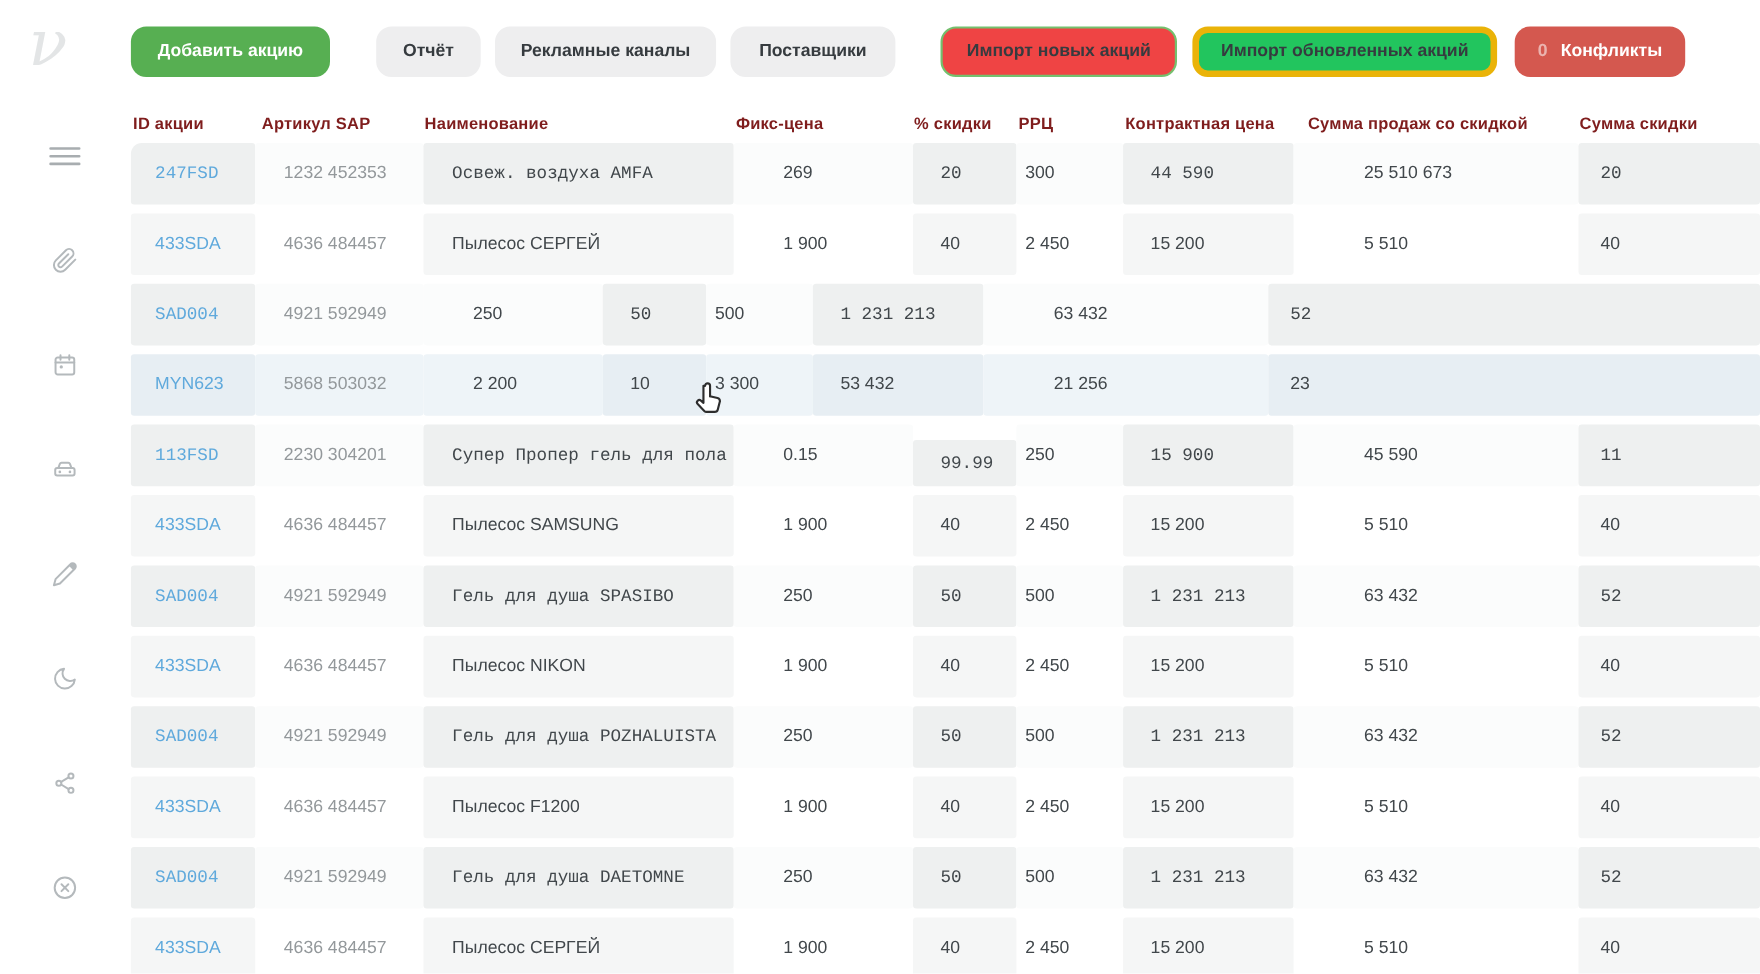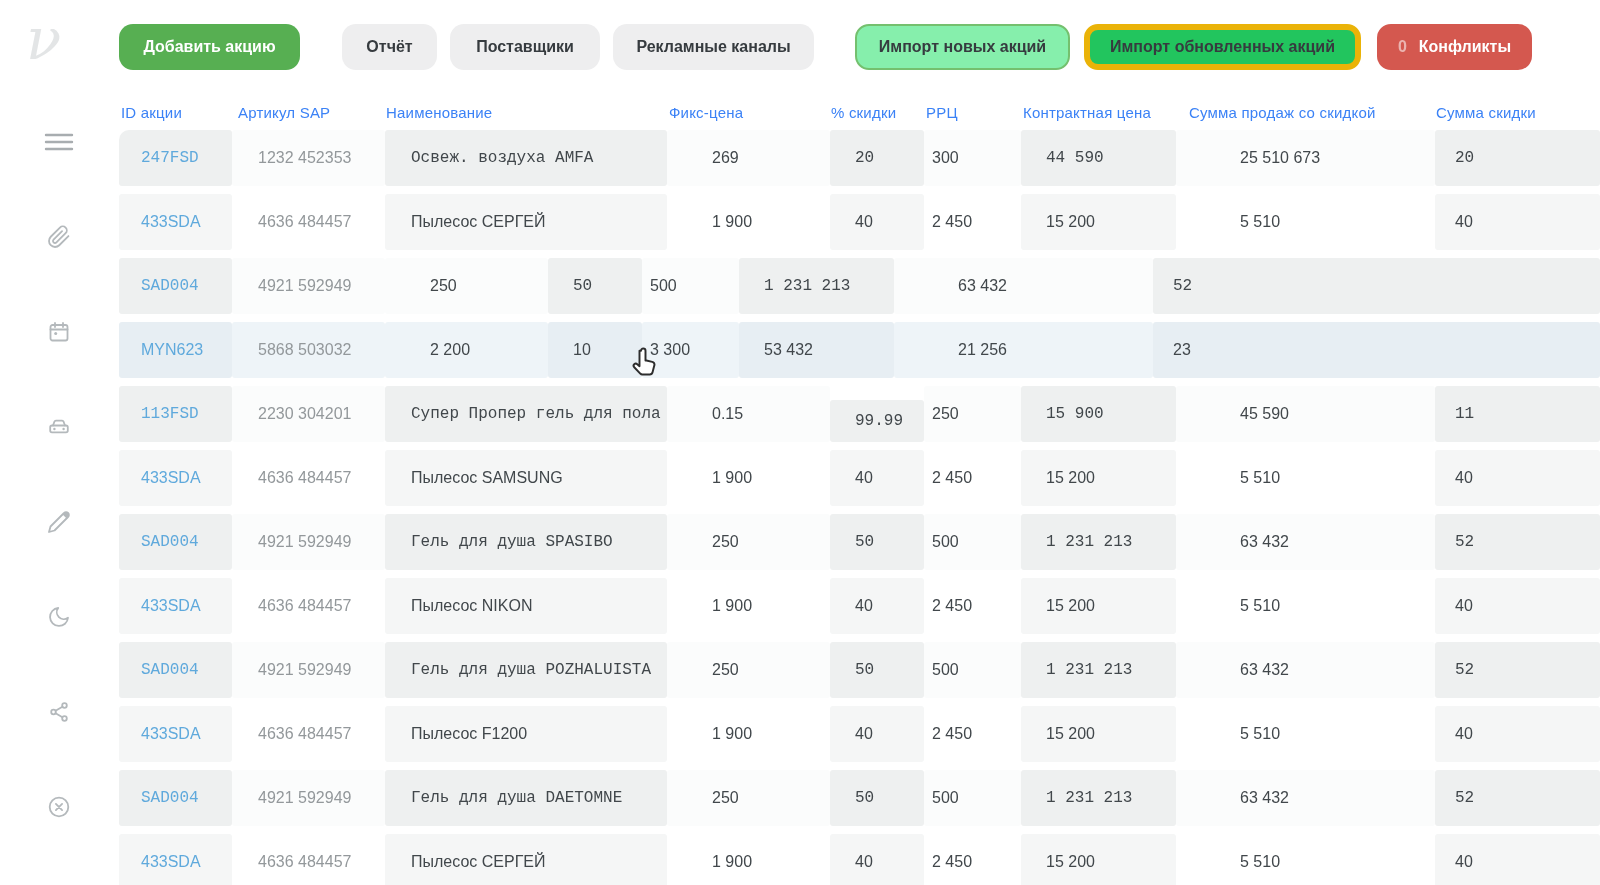--- a/index.html
+++ b/index.html
@@ -23,29 +23,29 @@
 
   
   .toolbar { position:absolute; left:119px; top:24px; height:46px; display:flex; align-items:stretch; }
   .btn { height:46px; border:none; border-radius:14px; font-family:inherit;
          font-size:16px; font-weight:700; color:#363b3f; display:flex;
          align-items:center; justify-content:center; cursor:pointer; white-space:nowrap; }
   .btn-add      { width:181px; background:#57af52; color:#ffffff; }
   .btn-report   { width:95px;  margin-left:42px; background:#eeeeef; }
   .btn-channels { width:201px; margin-left:13px; background:#eeeeef; }
   .btn-suppliers{ width:150px; margin-left:13px; background:#eeeeef; }
-  .btn-import-new { width:215px; margin-left:41px; background:#86efac; border:2px solid #74c06e; }
+  .btn-import-new { width:215px; margin-left:41px; background:#ef4444; border:2px solid #74c06e; }
   .btn-import-upd { width:277px; margin-left:14px; background:#22c55e; border:6px solid #eab308; }
   .btn-conflicts  { width:155px; margin-left:16px; background:#d4584f; color:#ffffff; gap:12px; }
   .btn-conflicts .cnt { opacity:.55; font-weight:700; }
 
   
   .table-wrap { position:absolute; left:119px; top:95px; right:0; bottom:-70px; }
   .thead { display:flex; height:35px; align-items:center; }
-  .th { flex:none; font-size:15px; font-weight:400; color:#3b82f6; letter-spacing:.2px; white-space:nowrap; }
+  .th { flex:none; font-size:15px; font-weight:700; color:#7f1d1d; letter-spacing:.2px; white-space:nowrap; }
   .tbody { }
   .tr { display:flex; height:56px; margin-bottom:8px; cursor:pointer; }
   .td { flex:none; display:flex; align-items:center; font-size:16px; color:#41474b;
         border-radius:3px; white-space:nowrap; }
   .td.shaded { background:#f5f6f6; }
   .tr.tint .td { background:#fbfcfc; }
   .tr.tint .td.shaded { background:#eef0f0;font-family:Liberation Mono, monospace; }
   .tr.hover .td { background:#eef4f8; }
   .tr.hover .td.shaded { background:#e7eef3; }
   .td.link { color:#5fa9dc; }
@@ -109,22 +109,22 @@
   <div class="side-icon si-close">
     <svg viewBox="0 0 24 24" fill="none" stroke="currentColor" stroke-width="1.8" stroke-linecap="round">
       <circle cx="12" cy="12" r="9.3"></circle>
         <path d="M8.9 8.9l6.2 6.2M15.1 8.9l-6.2 6.2"></path>
       </svg>
   </div>
 
   <div class="toolbar">
     <button class="btn btn-add">Добавить акцию</button>
     <button class="btn btn-report">Отчёт</button>
+    <button class="btn btn-channels">Рекламные каналы</button>
     <button class="btn btn-suppliers">Поставщики</button>
-    <button class="btn btn-channels">Рекламные каналы</button>
     <button class="btn btn-import-new">Импорт новых акций</button>
     <button class="btn btn-import-upd">Импорт обновленных акций</button>
     <button class="btn btn-conflicts">
       <span class="cnt">0</span>
       <span>Конфликты</span>
     </button>
   </div>
 
   <div class="table-wrap" id="tbl">
       <div class="thead">

